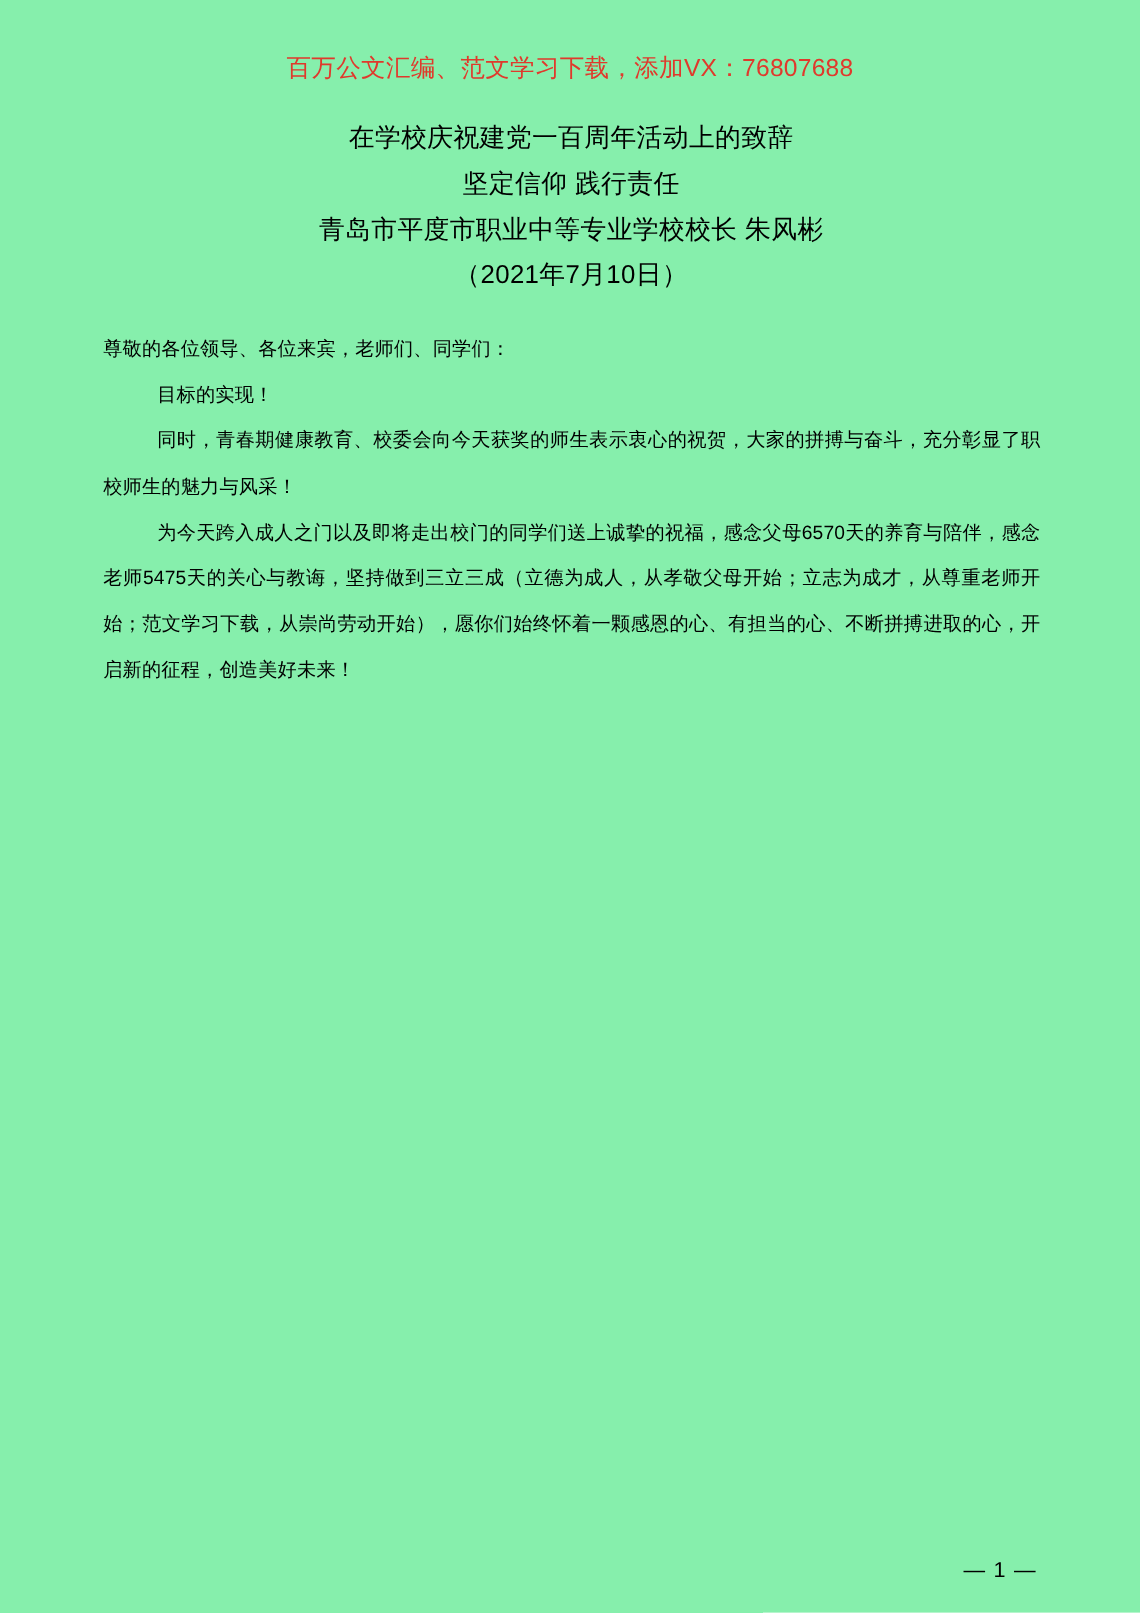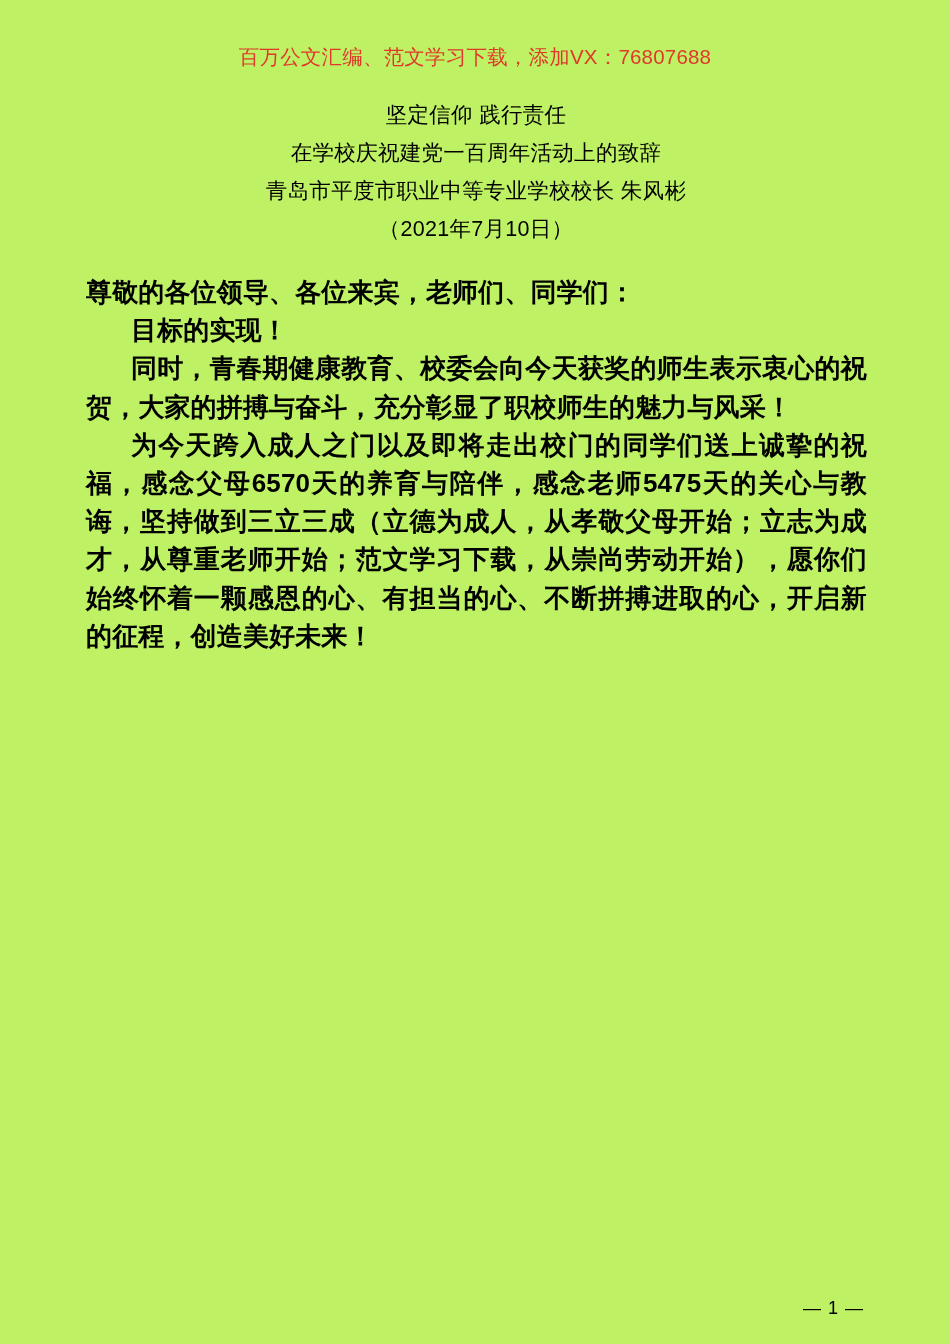--- a/index.html
+++ b/index.html
@@ -9,21 +9,21 @@
   }
   body {
     font-family: "Liberation Sans", "DejaVu Sans", sans-serif;
     color: #000000;
   }
   .page {
     position: relative;
     width: 950px;
     height: 1344px;
     box-sizing: border-box;
-    background: #bef264;
+    background: #86efac;
     overflow: hidden;
   }
   .watermark-header {
     position: absolute;
     top: 43px;
     left: 0;
     width: 950px;
     text-align: center;
     color: #e0392c;
     font-size: 20.5px;
@@ -44,29 +44,28 @@
     letter-spacing: 0.3px;
     white-space: nowrap;
   }
   .body-area {
     position: absolute;
     top: 273px;
     left: 86px;
     width: 781px;
   }
   .para {
-    font-size: 26px;
+    font-size: 16px;
     line-height: 38.2px;
     text-align: justify;
     text-justify: inter-character;
     text-align-last: left;
     letter-spacing: 0.15px;
     margin: 0;
     word-break: break-all;
-    font-weight: bold;
   }
   .para.indent {
     text-indent: 45px;
   }
   .footer {
     position: absolute;
     left: 0;
     top: 1296px;
     width: 950px;
     text-align: right;
@@ -79,22 +78,22 @@
   }
 </style>
 </head>
 <body>
 
 <div class="page">
 
   <div class="watermark-header">百万公文汇编、范文学习下载，添加VX：76807688</div>
 
   <div class="doc-title">
+    <div class="tline">在学校庆祝建党一百周年活动上的致辞</div>
     <div class="tline">坚定信仰  践行责任</div>
-    <div class="tline">在学校庆祝建党一百周年活动上的致辞</div>
     <div class="tline">青岛市平度市职业中等专业学校校长  朱风彬</div>
     <div class="tline">（2021年7月10日）</div>
   </div>
 
   <div class="body-area">
     <p class="para">尊敬的各位领导、各位来宾，老师们、同学们：</p>
     <p class="para indent">目标的实现！</p>
     <p class="para indent">同时，青春期健康教育、校委会向今天获奖的师生表示衷心的祝贺，大家的拼搏与奋斗，充分彰显了职校师生的魅力与风采！</p>
     <p class="para indent">为今天跨入成人之门以及即将走出校门的同学们送上诚挚的祝福，感念父母6570天的养育与陪伴，感念老师5475天的关心与教诲，坚持做到三立三成（立德为成人，从孝敬父母开始；立志为成才，从尊重老师开始；范文学习下载，从崇尚劳动开始），愿你们始终怀着一颗感恩的心、有担当的心、不断拼搏进取的心，开启新的征程，创造美好未来！</p>
   </div>

